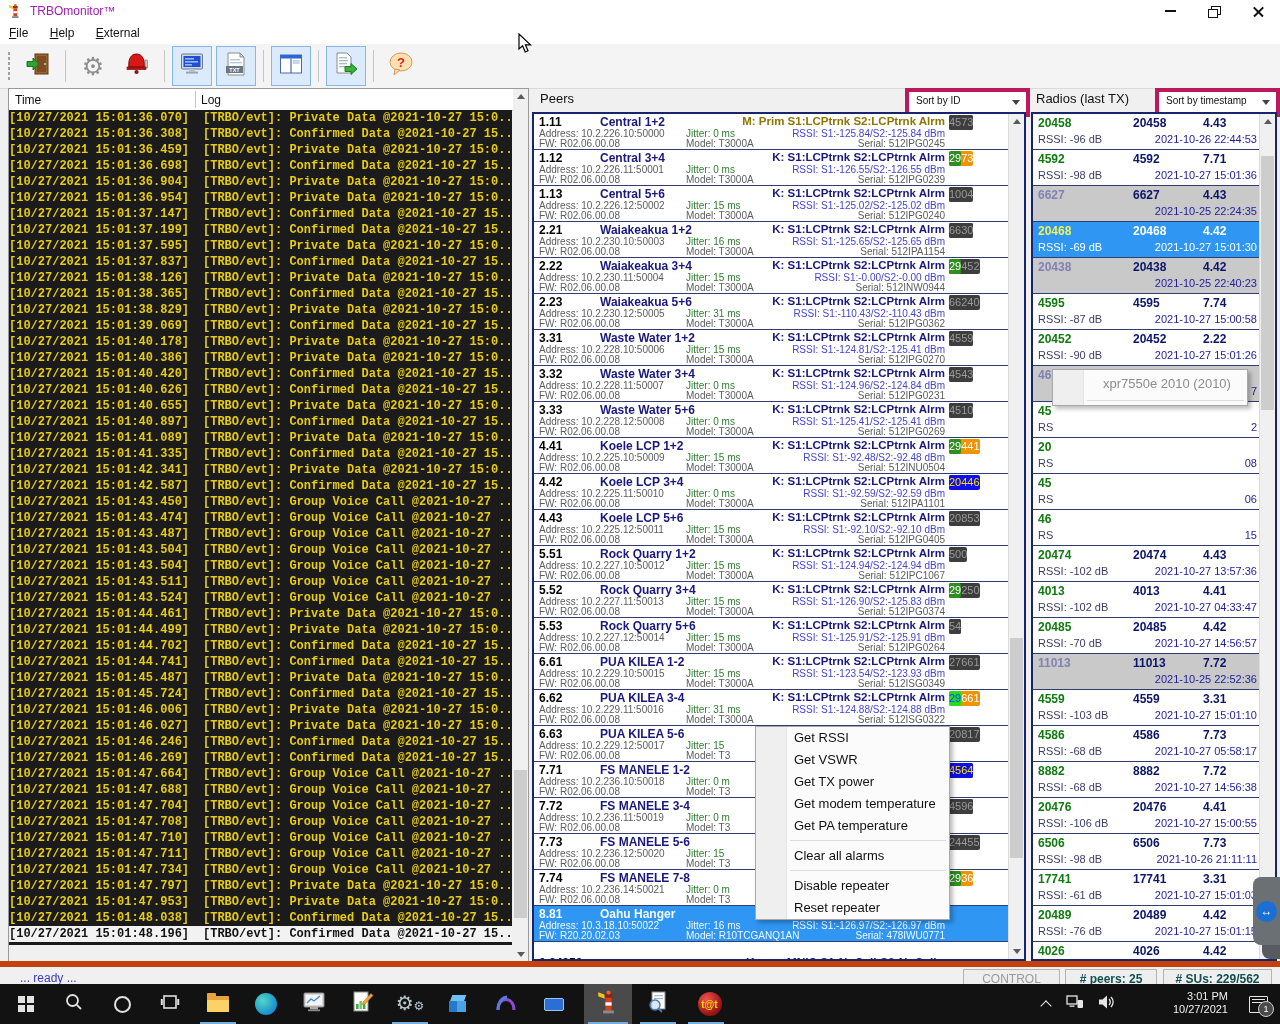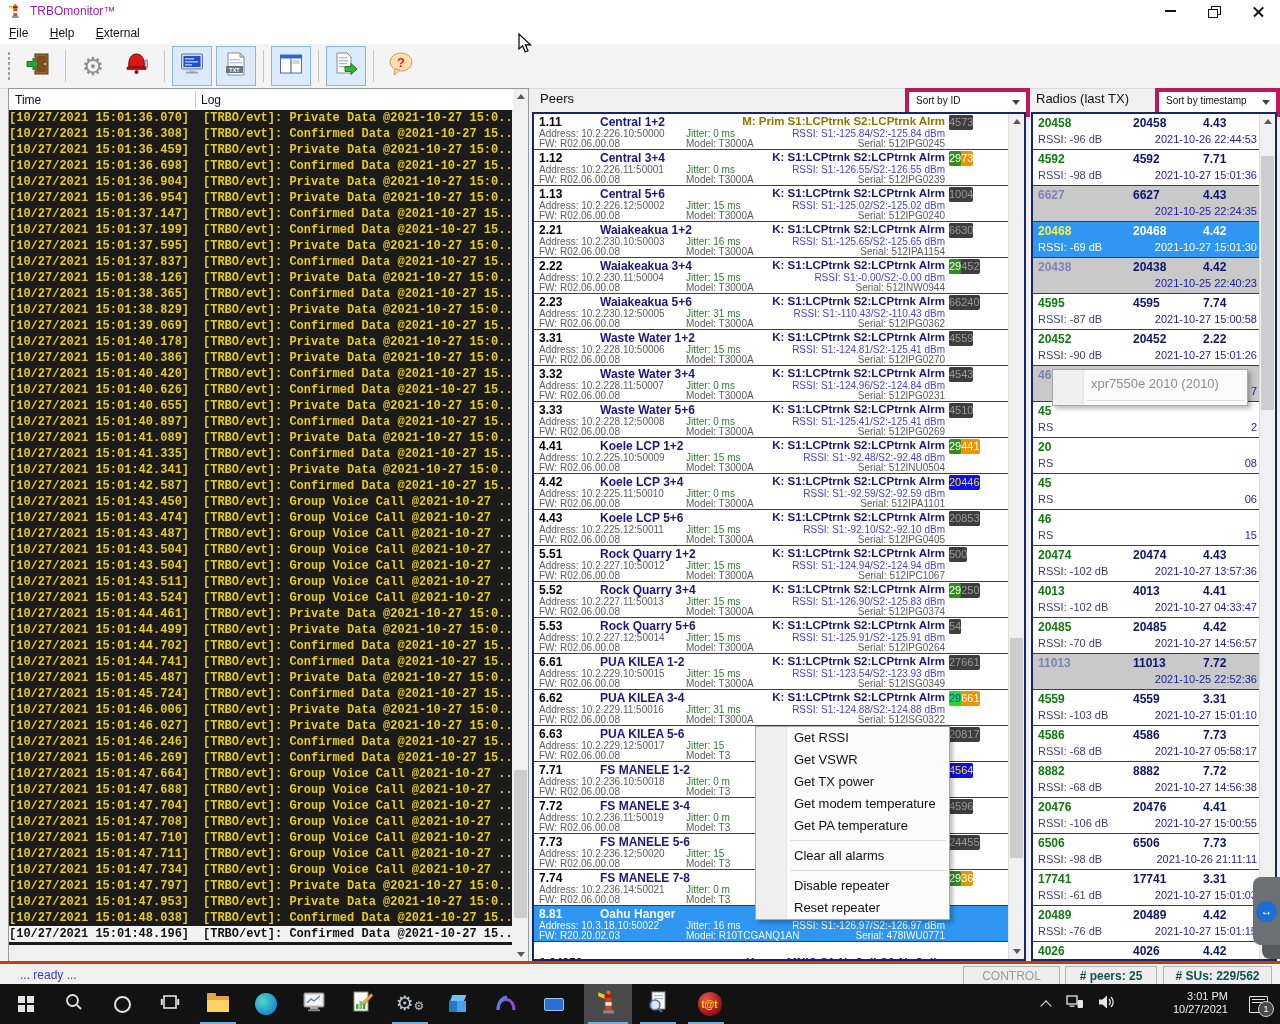--- a/index.html
+++ b/index.html
@@ -100,25 +100,25 @@
   .rrssi{left:5px;top:19px;font-size:11px;color:#3d3d6b;}
   .rts{right:3px;top:19px;font-size:11px;color:#1d1da0;}
   .radio-row.stale{background:#c9c9c9;}
   .radio-row.sel{background:#2f96f3;}
   .radio-row.sel .rid2,.radio-row.sel .rsite,.radio-row.sel .rrssi,.radio-row.sel .rts{color:#fff;}
 
   
   .cmenu{position:absolute;background:#fbfbfb;border:1px solid #a8a8a8;box-shadow:3px 3px 4px rgba(0,0,0,.25);z-index:50;}
   .cmenu .gutter{position:absolute;left:0;top:0;bottom:0;width:30px;background:#efefef;border-right:1px solid #e4e4e4;}
   .cmenu .mitem{position:relative;height:22px;line-height:22px;padding-left:38px;font-size:13px;color:#111;white-space:nowrap;}
-  .cmenu .mtitle{position:relative;height:27px;line-height:27px;padding-left:38px;font-size:13px;color:#8c8c8c;white-space:nowrap;}
+  .cmenu .mtitle{position:relative;height:27px;line-height:27px;padding-left:50px;font-size:13px;color:#8c8c8c;white-space:nowrap;}
   .cmenu .msep{position:relative;height:1px;background:#dcdcdc;margin:3px 3px 4px 34px;}
 
   
-  .statusbar{position:absolute;left:0;top:961px;width:1280px;height:23px;background:#f0f0f0;border-top:3px solid #c2410c;}
+  .statusbar{position:absolute;left:0;top:961px;width:1280px;height:23px;background:#f0f0f0;border-top:6px solid #c2410c;}
   .ready{position:absolute;left:20px;top:4px;font-size:12px;color:#3a3acc;}
   .sbox{position:absolute;top:2px;height:17px;border:1px solid #b4b4b4;background:#eeeeee;
         display:flex;align-items:center;justify-content:center;font-size:12px;}
   .sbox.ctrl{left:963px;width:95px;color:#9a9a9a;}
   .sbox.cnt{color:#134f4f;font-weight:bold;}
 
   
   .taskbar{position:absolute;left:0;top:984px;width:1280px;height:40px;background:#121212;}
   .tb-ico{position:absolute;top:0;width:44px;height:40px;display:flex;align-items:center;justify-content:center;}
   .tb-ico.active{background:#4a4a4a;}

